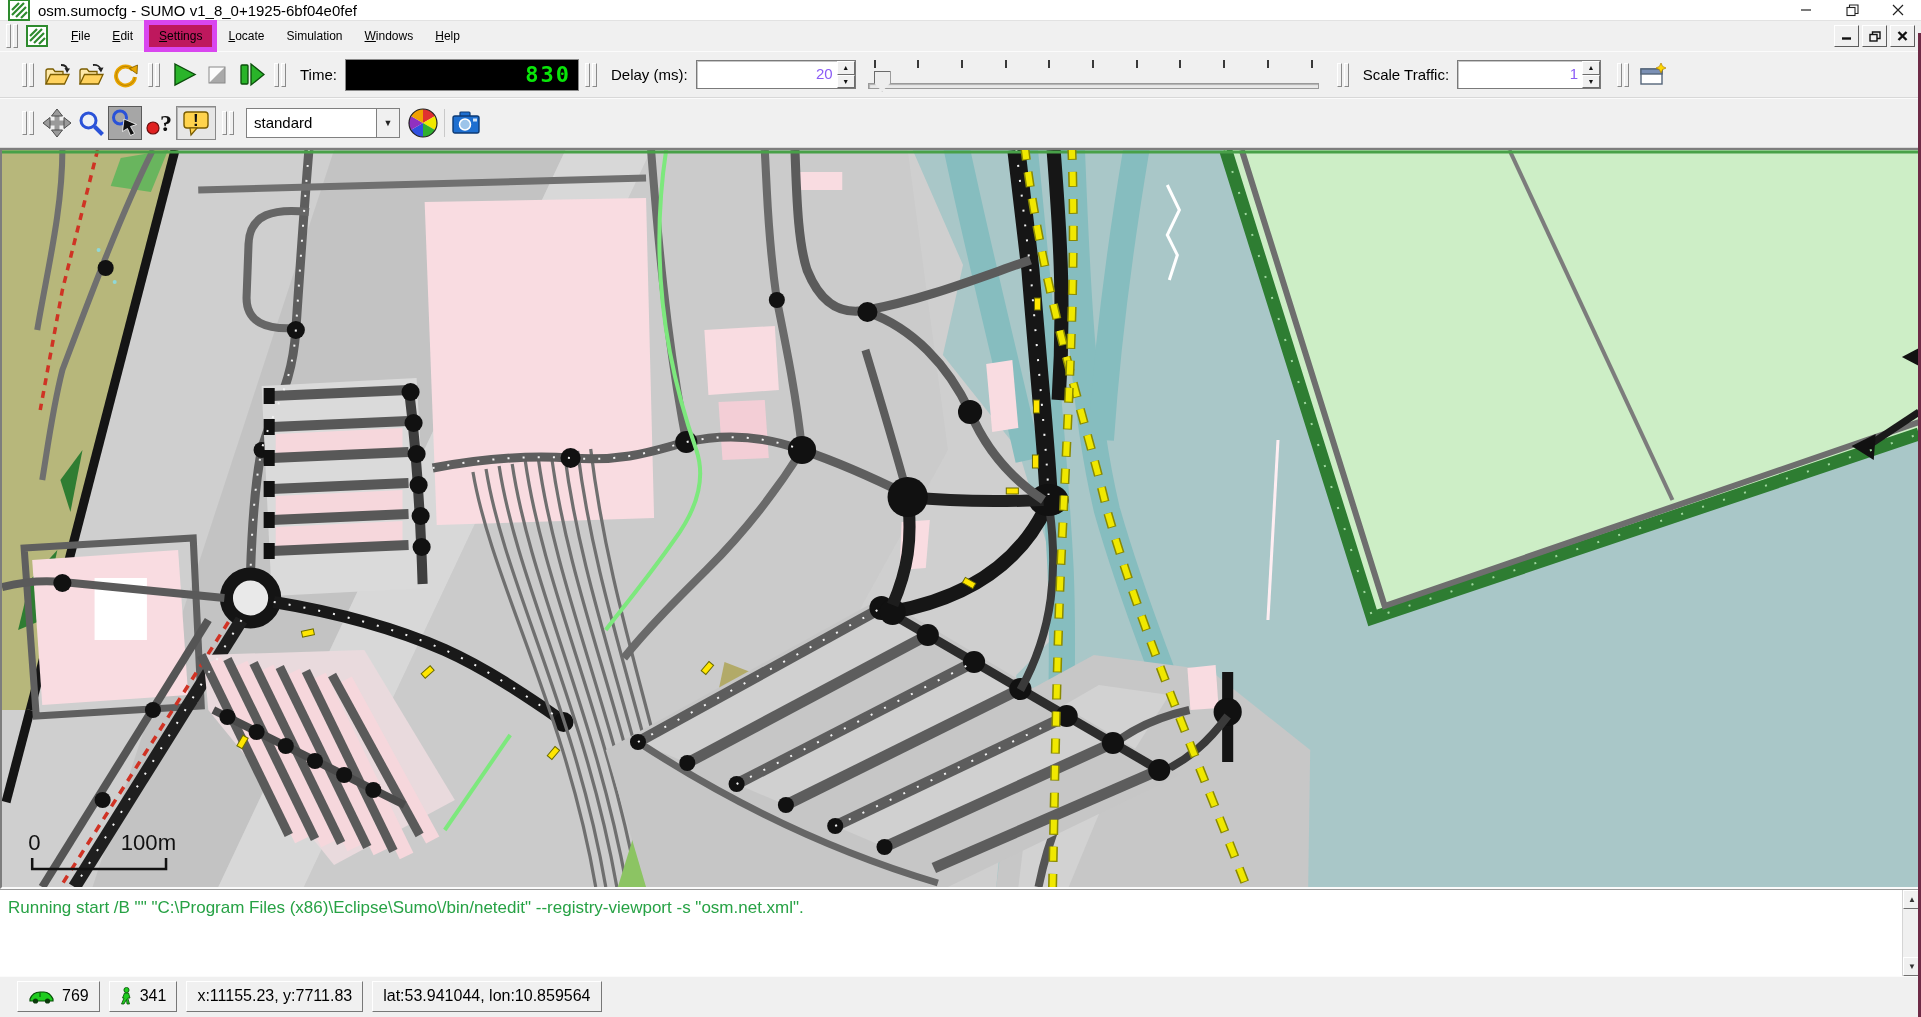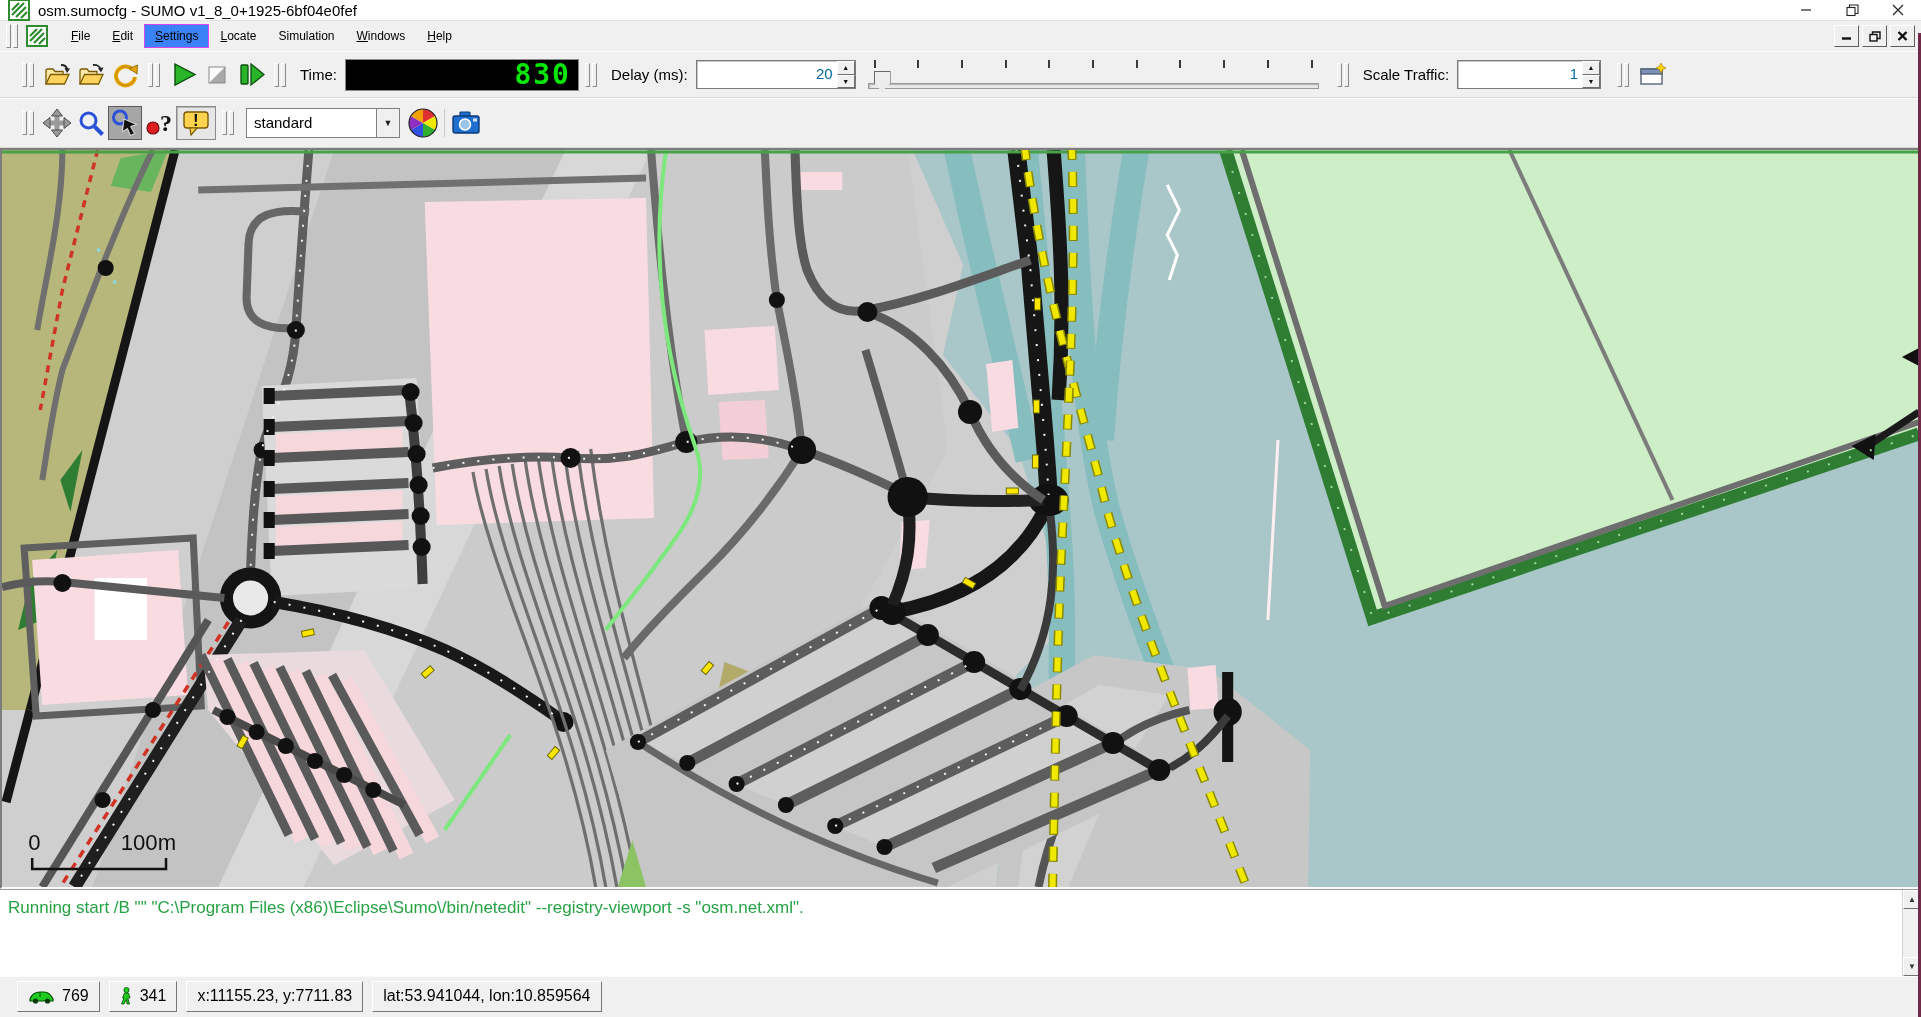--- a/index.html
+++ b/index.html
@@ -11,34 +11,34 @@
   .win-btns{margin-left:auto;display:flex;height:33px;}
   .win-btn{width:46px;height:33px;display:flex;align-items:center;justify-content:center;}
   
   .menubar{height:30px;background:#f0f0f0;display:flex;align-items:center;border-top:1px solid #e2e2e2;}
   .grip{display:flex;gap:2px;margin:0 6px;height:24px;}
   .grip i{width:3px;background:#f0f0f0;border-left:1px solid #ffffff;border-top:1px solid #ffffff;border-right:1px solid #8a8a8a;border-bottom:1px solid #8a8a8a;}
   .menu-logo{width:26px;height:24px;display:flex;align-items:center;justify-content:center;margin-right:10px;}
   .menu-item{font-size:12px;color:#000;padding:5px 11px;display:inline-block;}
   .menu-item::first-letter{text-decoration:underline;}
   .menu-item.no-mn::first-letter{text-decoration:none;}
-  .menu-item.active{border:1px solid #d946ef;background:#3b82f6;padding:4px 10px;}
+  .menu-item.active{border:5px solid #d946ef;background:#be185d;padding:4px 10px;}
   .mdi-btns{margin-left:auto;display:flex;gap:3px;margin-right:6px;}
   .mdi-btn{width:23px;height:20px;background:#f0f0f0;border-top:1px solid #fff;border-left:1px solid #fff;border-right:1.5px solid #5d5d5d;border-bottom:1.5px solid #5d5d5d;display:flex;align-items:center;justify-content:center;}
   
   .toolbar{display:flex;align-items:center;background:#f0f0f0;border-top:1px solid #fbfbfb;border-bottom:1px solid #d8d8d8;padding-left:16px;}
   .tb1{height:45px;}
   .tb2{height:48px;}
   .tbtn{width:32px;height:32px;display:flex;align-items:center;justify-content:center;border:1px solid transparent;flex:0 0 auto;}
   .tbtn.pressed-dark{background:#a6a6a6;border:1px solid #5a5a5a;}
   .tbtn.pressed-light{background:#e6e6e6;border:1px solid #8a8a8a;box-shadow:inset 1px 1px 0 #b5b5b5;}
   .tb-label{font-size:15px;color:#000;margin:0 8px;white-space:nowrap;}
-  .lcd{width:218px;height:30px;background:#000;border:1px solid #8a8a8a;color:#09e609;font-family:"DejaVu Sans Mono",monospace;font-weight:bold;font-size:28px;line-height:29px;text-align:right;padding:0 7px;letter-spacing:2px;}
+  .lcd{width:218px;height:30px;background:#000;border:1px solid #8a8a8a;color:#09e609;font-family:"DejaVu Sans Mono",monospace;font-weight:bold;font-size:22px;line-height:29px;text-align:right;padding:0 7px;letter-spacing:2px;}
   .spinbox{display:flex;height:27px;background:#fff;border:1px solid #7a7a7a;box-shadow:inset 1px 1px 0 #c6c6c6;}
-  .spin-val{text-align:right;font-size:15px;color:#0369a1;padding:4px 4px 0 4px;}
+  .spin-val{text-align:right;font-size:15px;color:#8b5cf6;padding:4px 4px 0 4px;}
   .spin-btns{width:18px;display:flex;flex-direction:column;}
   .spin-btn{flex:1;display:flex;align-items:center;justify-content:center;font-size:7px;color:#111;background:#f0f0f0;border-top:1px solid #fff;border-left:1px solid #fff;border-right:1px solid #6d6d6d;border-bottom:1px solid #6d6d6d;}
   .slider{width:455px;height:36px;position:relative;margin:0 10px;flex:0 0 auto;}
   .ticks{position:absolute;top:3px;left:8px;right:8px;display:flex;justify-content:space-between;}
   .tick{width:2px;height:8px;background:#3a3a3a;}
   .groove{position:absolute;left:2px;right:2px;top:26px;height:4px;background:#e9e9e9;border:1px solid #9a9a9a;box-shadow:inset 1px 1px 1px #b0b0b0;}
   .thumb{position:absolute;left:8px;top:14px;width:15px;height:19px;background:#ededed;border:1px solid #6a6a6a;clip-path:polygon(0 0,100% 0,100% 58%,50% 100%,0 58%);}
   .vsep{width:1px;height:28px;background:#c9c9c9;margin:0 4px;}
   .dropdown{display:flex;width:152px;height:28px;border:1px solid #808080;background:#fff;margin:0 6px;flex:0 0 auto;}
   .dd-text{flex:1;font-size:15px;padding:5px 0 0 7px;color:#000;}

